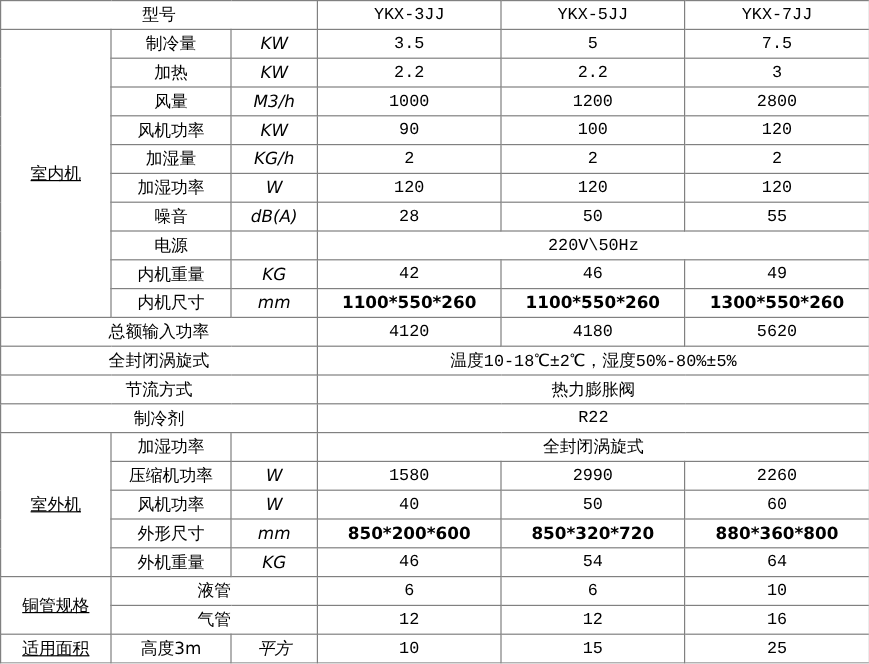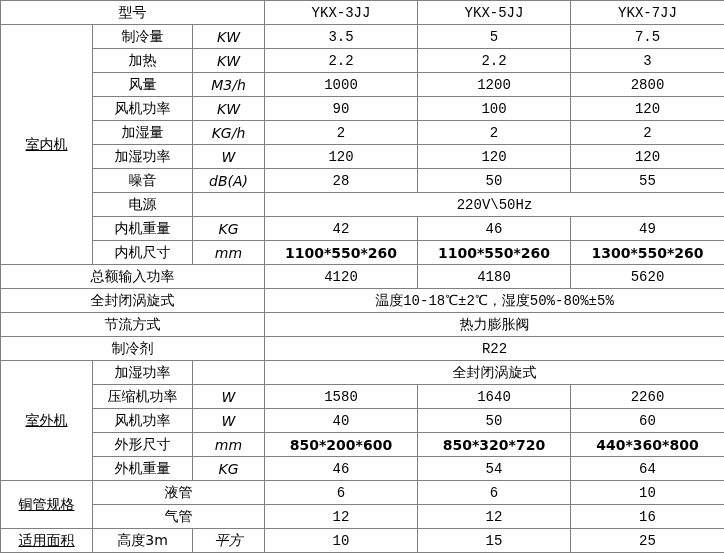--- a/index.html
+++ b/index.html
@@ -169,36 +169,36 @@
     <tr>
       <td class="cat" rowspan="5">室外机</td>
       <td class="rowhead">加湿功率</td>
       <td class="unit"></td>
       <td colspan="3" class="val">全封闭涡旋式</td>
     </tr>
     <tr>
       <td class="rowhead">压缩机功率</td>
       <td class="unit">W</td>
       <td class="val">1580</td>
-      <td class="val">1640</td>
+      <td class="val">2990</td>
       <td class="val">2260</td>
     </tr>
     <tr>
       <td class="rowhead">风机功率</td>
       <td class="unit">W</td>
       <td class="val">40</td>
       <td class="val">50</td>
       <td class="val">60</td>
     </tr>
     <tr>
       <td class="rowhead">外形尺寸</td>
       <td class="unit">mm</td>
       <td class="small">850*200*600</td>
       <td class="small">850*320*720</td>
-      <td class="small">440*360*800</td>
+      <td class="small">880*360*800</td>
     </tr>
     <tr>
       <td class="rowhead">外机重量</td>
       <td class="unit">KG</td>
       <td class="val">46</td>
       <td class="val">54</td>
       <td class="val">64</td>
     </tr>
 
     <tr>

